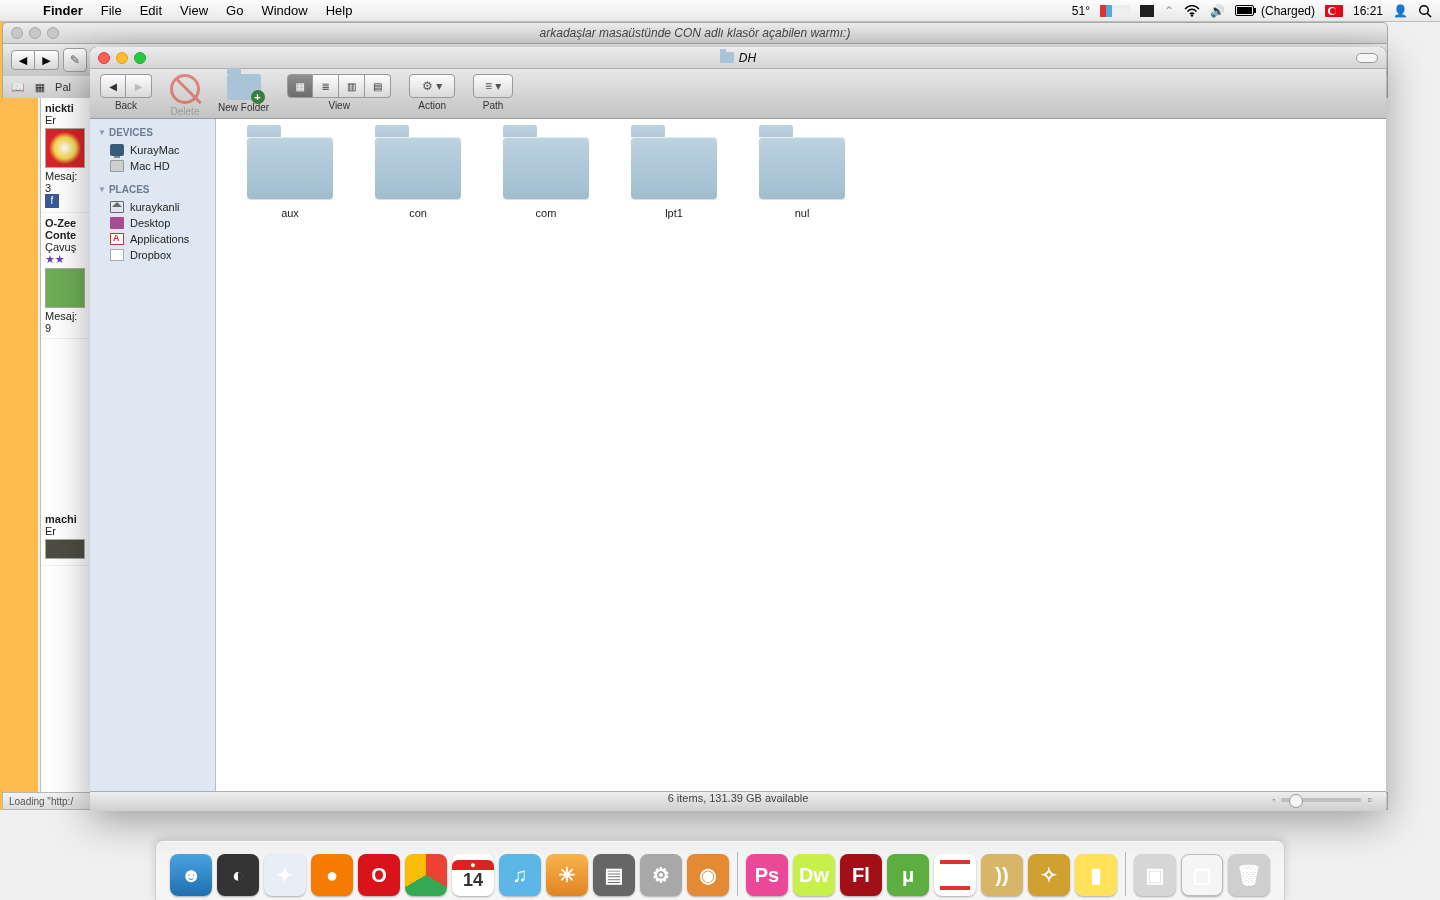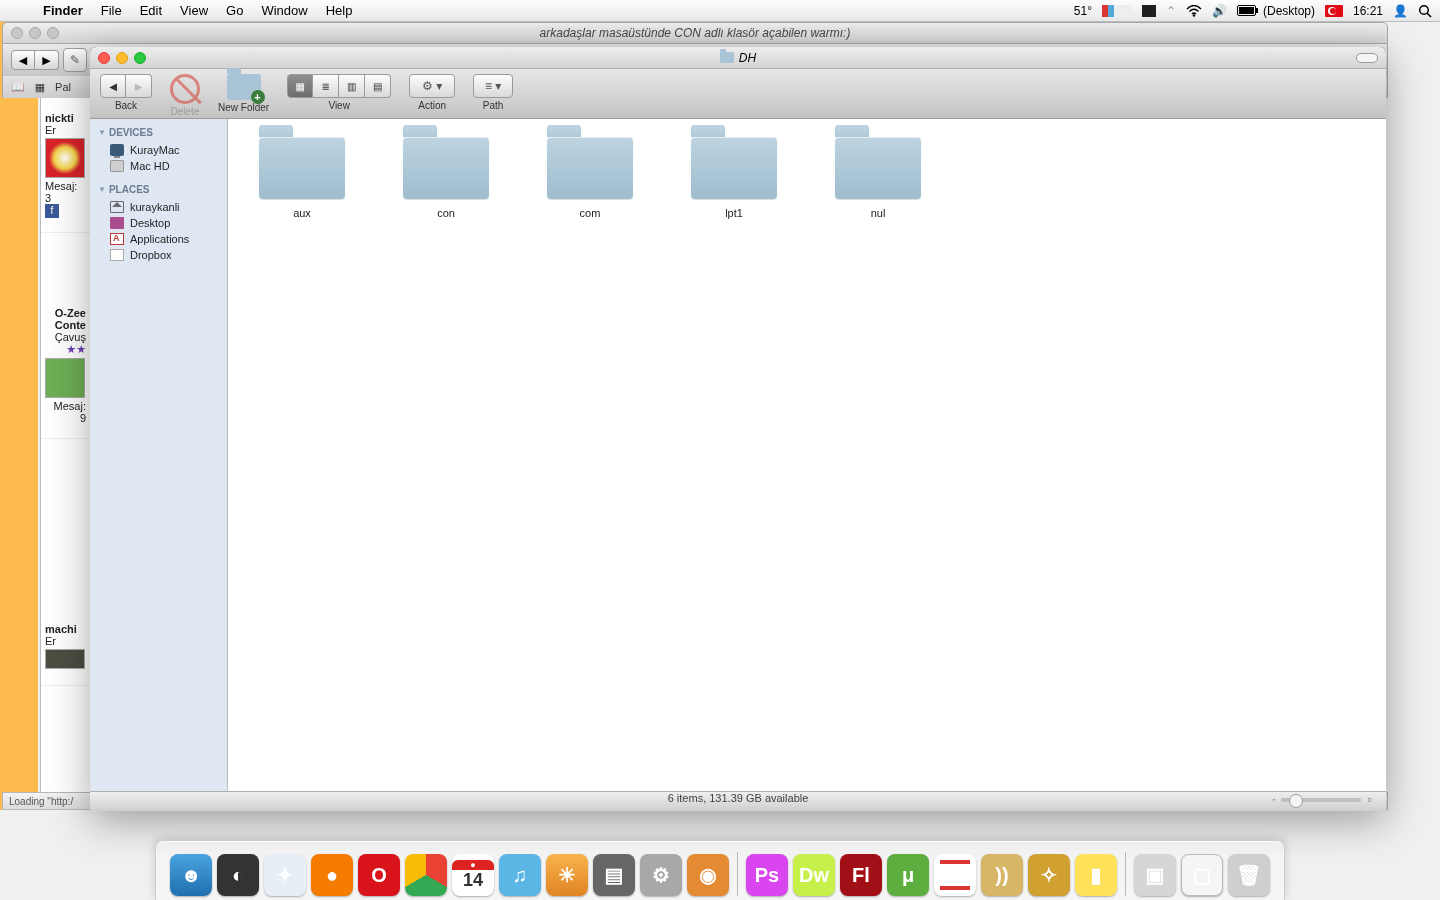--- a/index.html
+++ b/index.html
@@ -33,21 +33,21 @@
   border-right:1px solid #a9a9a9; display:flex; align-items:center; gap:4px; padding:0 8px; font-size:11px; }
 .nav-btn { display:flex; }
 .nav-btn span { width:24px; height:20px; background:linear-gradient(#fefefe,#d8d8d8); border:1px solid #9a9a9a;
   display:flex; align-items:center; justify-content:center; }
 .nav-btn span:first-child { border-radius:4px 0 0 4px; }
 .nav-btn span:last-child  { border-radius:0 4px 4px 0; border-left:none; }
 .bookbar { height:22px; background:linear-gradient(#e2e2e2,#cecece);border-left:1px solid #a9a9a9;border-right:1px solid #a9a9a9;
   display:flex;align-items:center;gap:10px;padding:0 8px;font-size:11px;color:#333; }
 .safari .content { position:absolute; top:76px; left:38px; width:50px; height:712px; background:#fff;
   border-left:1px solid #bcbcbc; font-size:11px; color:#222; overflow:hidden; }
-.safari .content .row{padding:14px 4px;border-bottom:1px solid #eee;}
+.safari .content .row{padding:4px 4px;border-bottom:1px solid #eee;}
 .safari .statusbar { position:absolute; bottom:0; left:0; right:0; height:18px; background:linear-gradient(#f3f3f3,#dcdcdc);
   border:1px solid #b7b7b7; font-size:10px; color:#555; display:flex; align-items:center; padding:0 6px; }
 .avatar{width:40px;height:40px;background:#ccc;border:1px solid #aaa;margin:2px 0;}
 .stars{color:#6b3fb3;font-size:11px;}
 
 
 .finder { position:absolute; top:47px; left:90px; width:1296px; height:764px; z-index:50;
   box-shadow:0 10px 40px rgba(0,0,0,.35); border-radius:6px 6px 0 0; background:#7f1d1d; }
 .finder .titlebar { height:22px; background:linear-gradient(#ededed,#d4d4d4); border-bottom:1px solid #adadad;
   border-radius:6px 6px 0 0; display:flex; align-items:center; font-size:12px; position:relative; }
@@ -77,36 +77,36 @@
 .folder-add:before{content:"";position:absolute;top:-6px;left:0;width:14px;height:6px;background:#a9c4d6;border-radius:2px 2px 0 0;}
 .folder-add:after{content:"+";position:absolute;right:-4px;bottom:-4px;width:14px;height:14px;background:#3b7d3b;color:#fff;
   border-radius:50%;font-size:11px;line-height:14px;text-align:center;font-weight:bold;}
 .searchbox{margin-left:auto;display:flex;flex-direction:column;align-items:center;gap:2px;}
 .searchbox .field{width:230px;height:20px;border:1px solid #9e9e9e;border-radius:11px;background:#fff;
   display:flex;align-items:center;padding:0 8px;font-size:11px;color:#888;}
 .searchbox .field svg{margin-right:4px;}
 
 
 .finder .body{display:flex;height:672px;}
-.sidebar{width:138px;background:#dfe7f2;border-right:1px solid #bcbcbc;font-size:11px;color:#1f1f1f;padding-top:4px;}
+.sidebar{width:126px;background:#dfe7f2;border-right:1px solid #bcbcbc;font-size:11px;color:#1f1f1f;padding-top:4px;}
 .sb-head{color:#6a7a91;font-size:10px;font-weight:bold;padding:4px 8px;display:flex;align-items:center;gap:3px;}
 .sb-head:before{content:"▼";font-size:8px;color:#8a98ac;}
 .sb-item{padding:2px 8px 2px 20px;display:flex;align-items:center;gap:6px;}
 .sb-item .ico{width:14px;height:12px;display:inline-block;}
 .ico.monitor{background:#3a5a7a;border-radius:2px;position:relative;}
 .ico.monitor:after{content:"";position:absolute;bottom:-2px;left:4px;width:6px;height:2px;background:#888;}
 .ico.hdd{background:#cfcfcf;border:1px solid #999;border-radius:1px;}
 .ico.home{border:1px solid #6a6a6a;border-radius:1px;position:relative;}
 .ico.home:before{content:"";position:absolute;top:-5px;left:1px;border:5px solid transparent;border-bottom-color:#6a6a6a;}
 .ico.desk{background:#a94d8f;border-radius:1px;}
 .ico.app{background:#fff;border:1px solid #bb3838;position:relative;}
 .ico.app:after{content:"A";color:#bb3838;font-size:9px;position:absolute;left:2px;top:-1px;font-weight:bold;}
 .ico.file{background:#fff;border:1px solid #aaa;}
 
-.iconview{flex:1;background:#fff;padding:18px 10px;display:flex;flex-wrap:wrap;align-content:flex-start;gap:16px;}
+.iconview{flex:1;background:#fff;padding:18px 10px;display:flex;flex-wrap:wrap;align-content:flex-start;gap:0;}
 .folder-item{width:128px;display:flex;flex-direction:column;align-items:center;gap:8px;font-size:11px;color:#222;}
 .bigfolder{width:86px;height:62px;background:linear-gradient(#bdd3e0,#9fbdcf);border-radius:4px;position:relative;
   box-shadow:inset 0 1px 0 rgba(255,255,255,.6),0 1px 1px rgba(0,0,0,.15);}
 .bigfolder:before{content:"";position:absolute;top:-12px;left:0;width:34px;height:12px;
   background:linear-gradient(#bdd3e0,#b0c9d8);border-radius:3px 3px 0 0;}
 
 .finder .status{height:20px;background:linear-gradient(#eeeeee,#cfcfcf);border-top:1px solid #adadad;
   display:flex;justify-content:center;font-size:11px;color:#3f3f3f;position:relative;}
 .slider{position:absolute;right:14px;display:flex;align-items:center;gap:6px;}
 .slider .track{width:80px;height:4px;background:#bfbfbf;border-radius:3px;position:relative;}
@@ -126,21 +126,21 @@
 .di-safari{background:#e7eef5;color:#2d6aa7;}
 .di-ff{background:#f57c00;}
 .di-opera{background:#d9131a;}
 .di-chrome{background:conic-gradient(#ea4335 0 120deg,#34a853 120deg 240deg,#fbbc05 240deg 360deg);}
 .di-ical{background:#fff;color:#d22;}
 .di-itunes{background:#5bb6e6;}
 .di-iphoto{background:linear-gradient(#f8b34d,#e08424);}
 .di-pages{background:#666;}
 .di-sys{background:#a8a8a8;}
 .di-toast{background:#e38a33;}
-.di-ps{background:#d946ef;color:#5fc0ff;}
+.di-ps{background:#ec4899;color:#5fc0ff;}
 .di-dw{background:#c8f04a;color:#2a5b13;}
 .di-fl{background:#a10f17;}
 .di-ut{background:#5cae3f;}
 .di-pk{background:#fff;position:relative;}
 .di-pk:after{content:"";position:absolute;inset:6px;border:4px solid #d33;border-left:none;border-right:none;}
 .di-blind{background:#d8b668;}
 .di-bird{background:#d0a030;}
 .di-batt{background:#ffe25a;}
 .di-gen{background:#d6d6d6;color:#888;}
 .di-doc{background:#f5f5f5;border:1px solid #bbb;}
@@ -168,21 +168,21 @@
         <path d="M1 4 Q8 -3 15 4 M3.5 6.5 Q8 2 12.5 6.5 M6 9 Q8 7 10 9" stroke="#000" fill="none" stroke-width="1.4"></path>
         <circle cx="8" cy="10.5" r="1.2" fill="#000"></circle>
       </svg>
     <span>🔊</span>
     <span style="display:flex;align-items:center;gap:4px;">
       <svg width="22" height="11" viewBox="0 0 22 11">
           <rect x="0.5" y="0.5" width="18" height="10" rx="1.5" fill="none" stroke="#000"></rect>
           <rect x="19" y="3" width="2" height="5" fill="#000"></rect>
           <rect x="2" y="2" width="15" height="7" fill="#000"></rect>
         </svg>
-      <span>(Desktop)</span>
+      <span>(Charged)</span>
     </span>
     <span class="flag"></span>
     <span>16:21</span>
     <span>👤</span>
     <svg width="14" height="14" viewBox="0 0 14 14">
         <circle cx="6" cy="6" r="4.3" stroke="#000" fill="none" stroke-width="1.5"></circle>
         <line x1="9.2" y1="9.2" x2="13" y2="13" stroke="#000" stroke-width="1.6"></line>
       </svg>
   </div>
 </div>
@@ -211,21 +211,21 @@
     <span>Pal</span>
   </div>
   <div class="content">
     <div class="row">
       <b>nickti</b><br>
       <span>Er</span>
       <div class="avatar" style="background:radial-gradient(circle at 50% 50%,#fefefe,#f3d44a 40%,#d8232a 60%);"></div>
       <span>Mesaj: 3</span><br>
       <span style="display:inline-block;width:14px;height:14px;background:#3b5998;color:#fff;font-size:10px;text-align:center;line-height:14px;">f</span>
     </div>
-    <div class="row" style="margin-top:60px;text-align:right;">
+    <div class="row" style="">
       <b>O-Zee</b><br>
       <b>Conte</b><br>
       <span>Çavuş</span><br>
       <span class="stars">★★</span>
       <div class="avatar" style="background:#6eae56;"></div>
       <span>Mesaj: 9</span>
     </div>
     <div class="row" style="margin-top:170px;">
       <b>machi</b><br>
       <span>Er</span>

